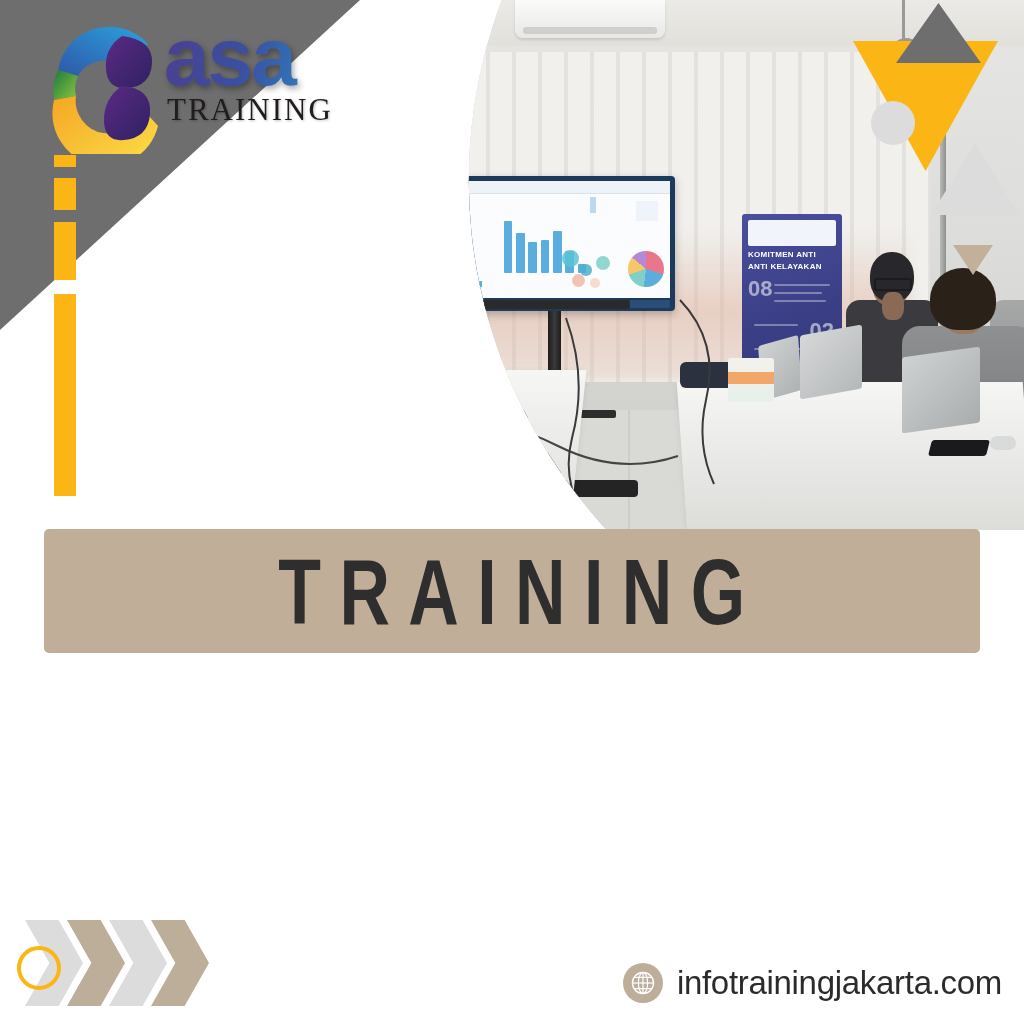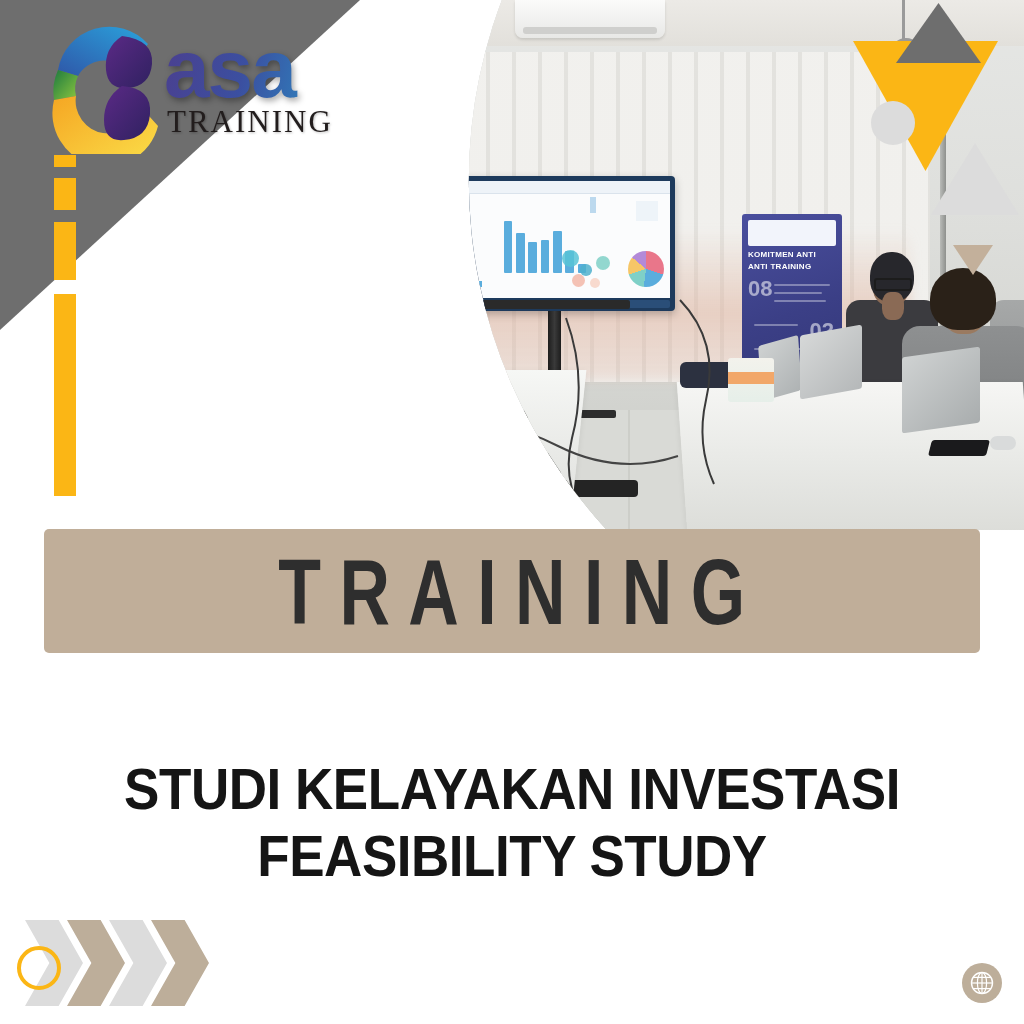--- a/index.html
+++ b/index.html
@@ -267,21 +267,21 @@
     clip-path:polygon(0 0,100% 0,50% 100%);
     z-index:3;
   }
 
   
   .logo{
     position:absolute;left:36px;top:14px;z-index:6;
     width:300px;height:150px;
   }
   .logo-mark{position:absolute;left:0;top:0;width:142px;height:140px;}
-  .logo-text{position:absolute;left:128px;top:22px;width:205px;}
+  .logo-text{position:absolute;left:128px;top:10px;width:205px;}
   .logo-asa{
     font-size:82px;font-weight:bold;line-height:.8;
     font-family:"Liberation Sans",sans-serif;
     background:linear-gradient(105deg,#4b3f8f 0%,#3b4fa0 40%,#2f7fbc 75%,#2f93cf 100%);
     -webkit-background-clip:text;background-clip:text;color:transparent;
     letter-spacing:-2px;
     filter:drop-shadow(2px 3px 3px rgba(0,0,0,.35));
   }
   .logo-training{
     font-family:"Liberation Serif",serif;
@@ -407,21 +407,21 @@
         <div class="presenter-face"></div>
         <div class="presenter-head"></div>
         <div class="lanyard"></div>
         <div class="badge"></div>
         <div class="presenter-pants"></div>
         <div class="watch"></div>
 
         <div class="poster-board">
           <div class="pb-white"></div>
           <div class="pb-t1">KOMITMEN ANTI</div>
-          <div class="pb-t1" style="top:48px">ANTI TRAINING</div>
+          <div class="pb-t1" style="top:48px">ANTI KELAYAKAN</div>
           <div class="pb-num" style="left:6px;top:62px">08</div>
           <div class="pb-num" style="right:8px;top:104px">02</div>
           <div class="pb-line" style="left:32px;top:70px;width:56px;"></div>
           <div class="pb-line" style="left:32px;top:78px;width:48px;"></div>
           <div class="pb-line" style="left:32px;top:86px;width:52px;"></div>
           <div class="pb-line" style="left:12px;top:110px;width:44px;"></div>
           <div class="pb-line" style="left:12px;top:134px;width:58px;"></div>
         </div>
 
         <div class="p1-body"></div>
@@ -506,38 +506,35 @@
     <div class="logo-text">
       <div class="logo-asa">asa</div>
       <div class="logo-training">TRAINING</div>
     </div>
   </div>
 
   <div class="banner">
     <div class="banner-text">TRAINING</div>
   </div>
 
-  <div class="headline">
-    <div>STUDI KELAYAKAN INVESTASI</div>
-    <div>FEASIBILITY STUDY</div>
-  </div>
 
   <div class="chev-group">
     <div class="chev" id="chev0" style="left: 0px; background: rgb(220, 220, 220);"></div>
     <div class="chev" id="chev1" style="left: 42px; background: rgb(189, 174, 154);"></div>
     <div class="chev" id="chev2" style="left: 84px; background: rgb(220, 220, 220);"></div>
     <div class="chev" id="chev3" style="left: 126px; background: rgb(189, 174, 154);"></div>
     <div class="chev-circle"></div>
   </div>
 
   <div class="website">
     <span class="globe">
       <svg width="28" height="28" viewBox="0 0 28 28">
         <circle cx="14" cy="14" r="10.5" fill="none" stroke="#ffffff" stroke-width="1.4"></circle>
         <ellipse cx="14" cy="14" rx="4.6" ry="10.5" fill="none" stroke="#ffffff" stroke-width="1.2"></ellipse>
         <line x1="3.5" y1="14" x2="24.5" y2="14" stroke="#ffffff" stroke-width="1.2"></line>
         <path d="M5.2 8.4 h17.6 M5.2 19.6 h17.6" stroke="#ffffff" stroke-width="1.1" fill="none"></path>
         <line x1="14" y1="3.5" x2="14" y2="24.5" stroke="#ffffff" stroke-width="1.2"></line>
       </svg>
     </span>
+    <span class="website-text">infotrainingjakarta.com</span>
   </div>
 
 </div>
 
 </body></html>

